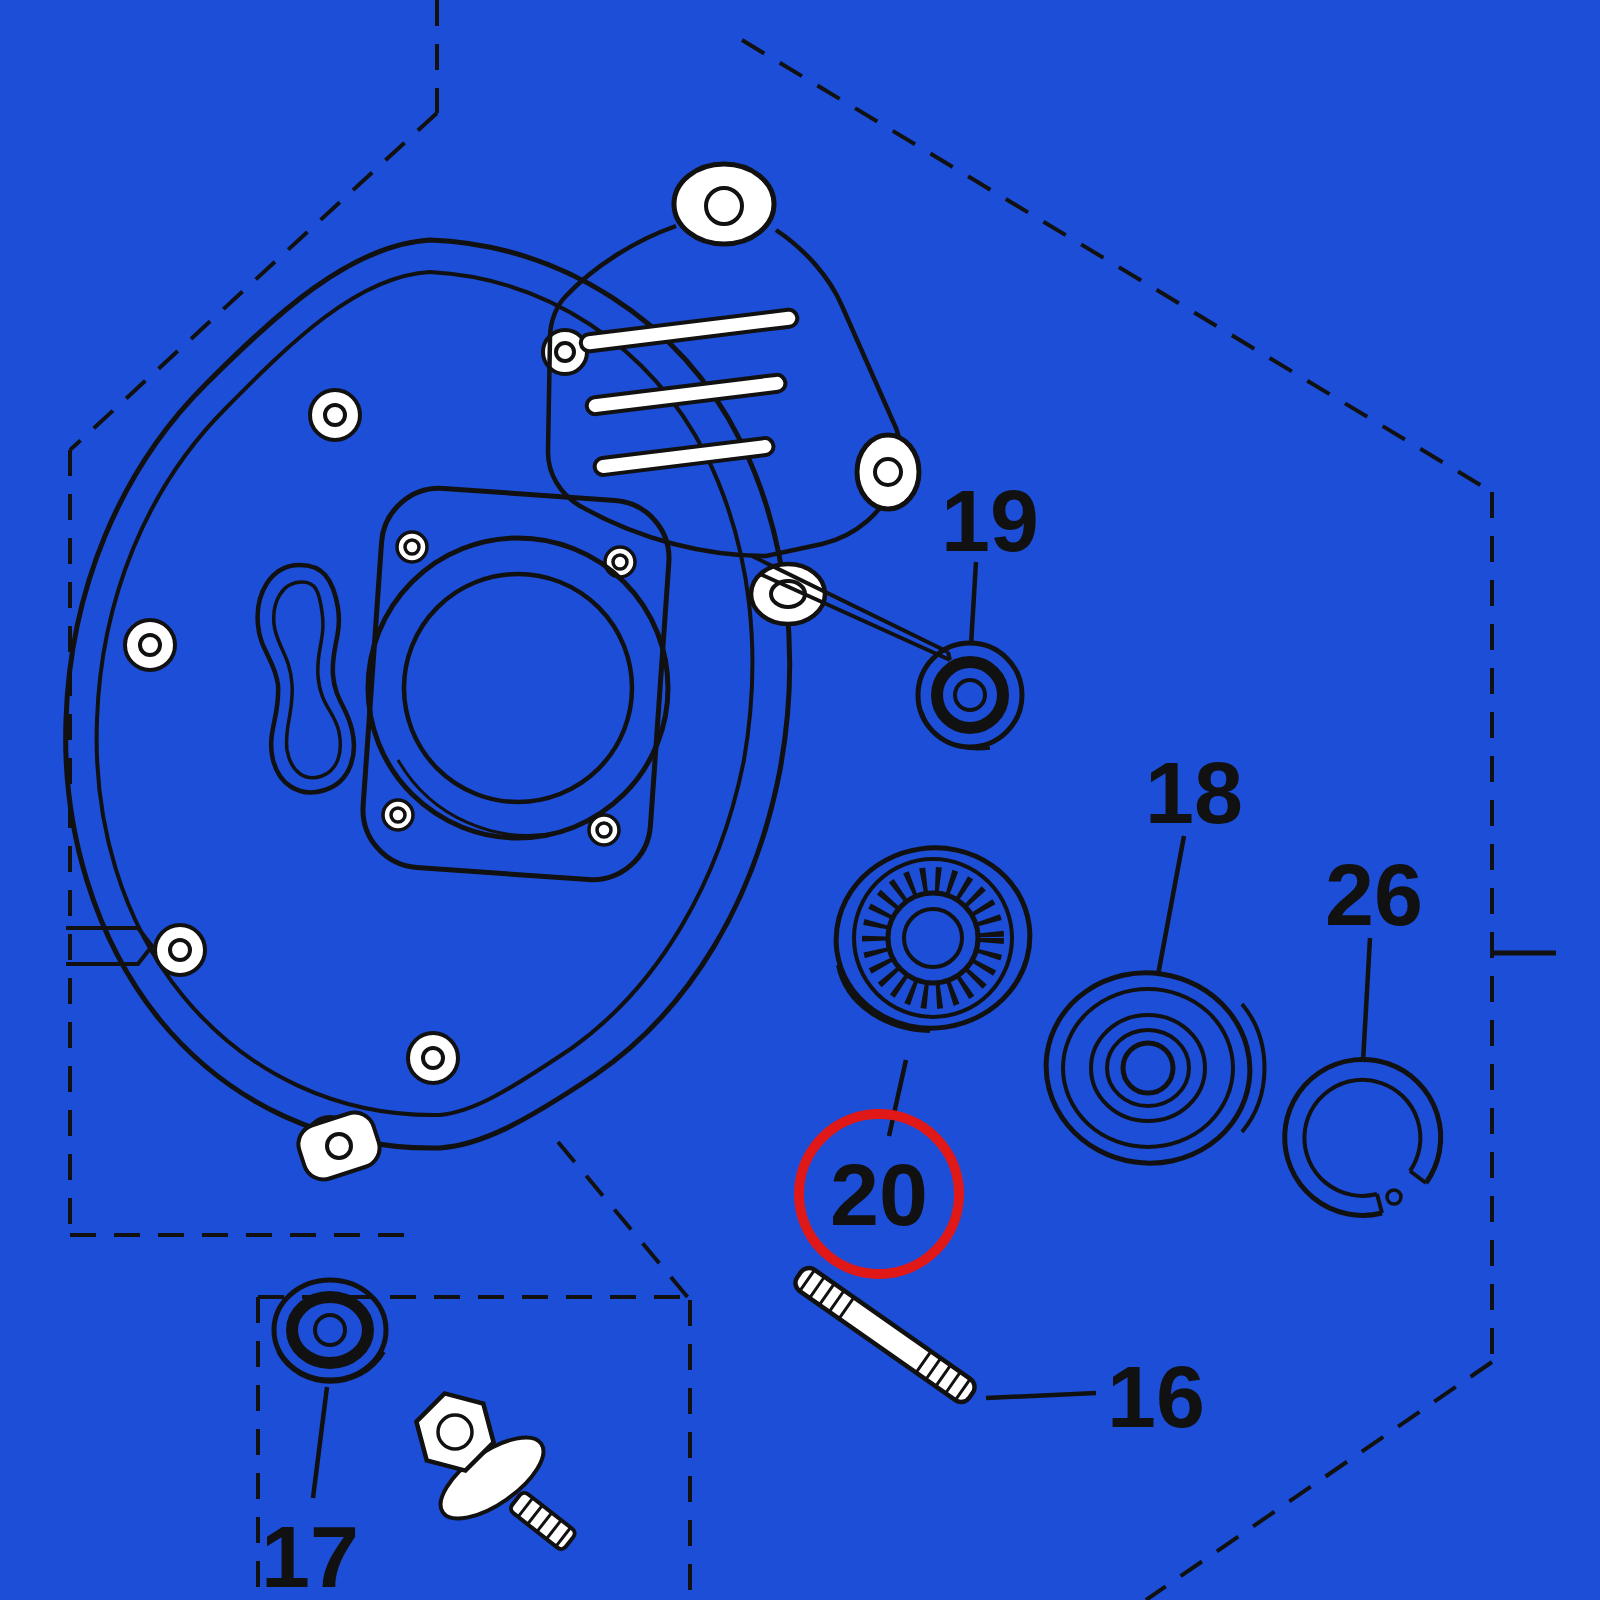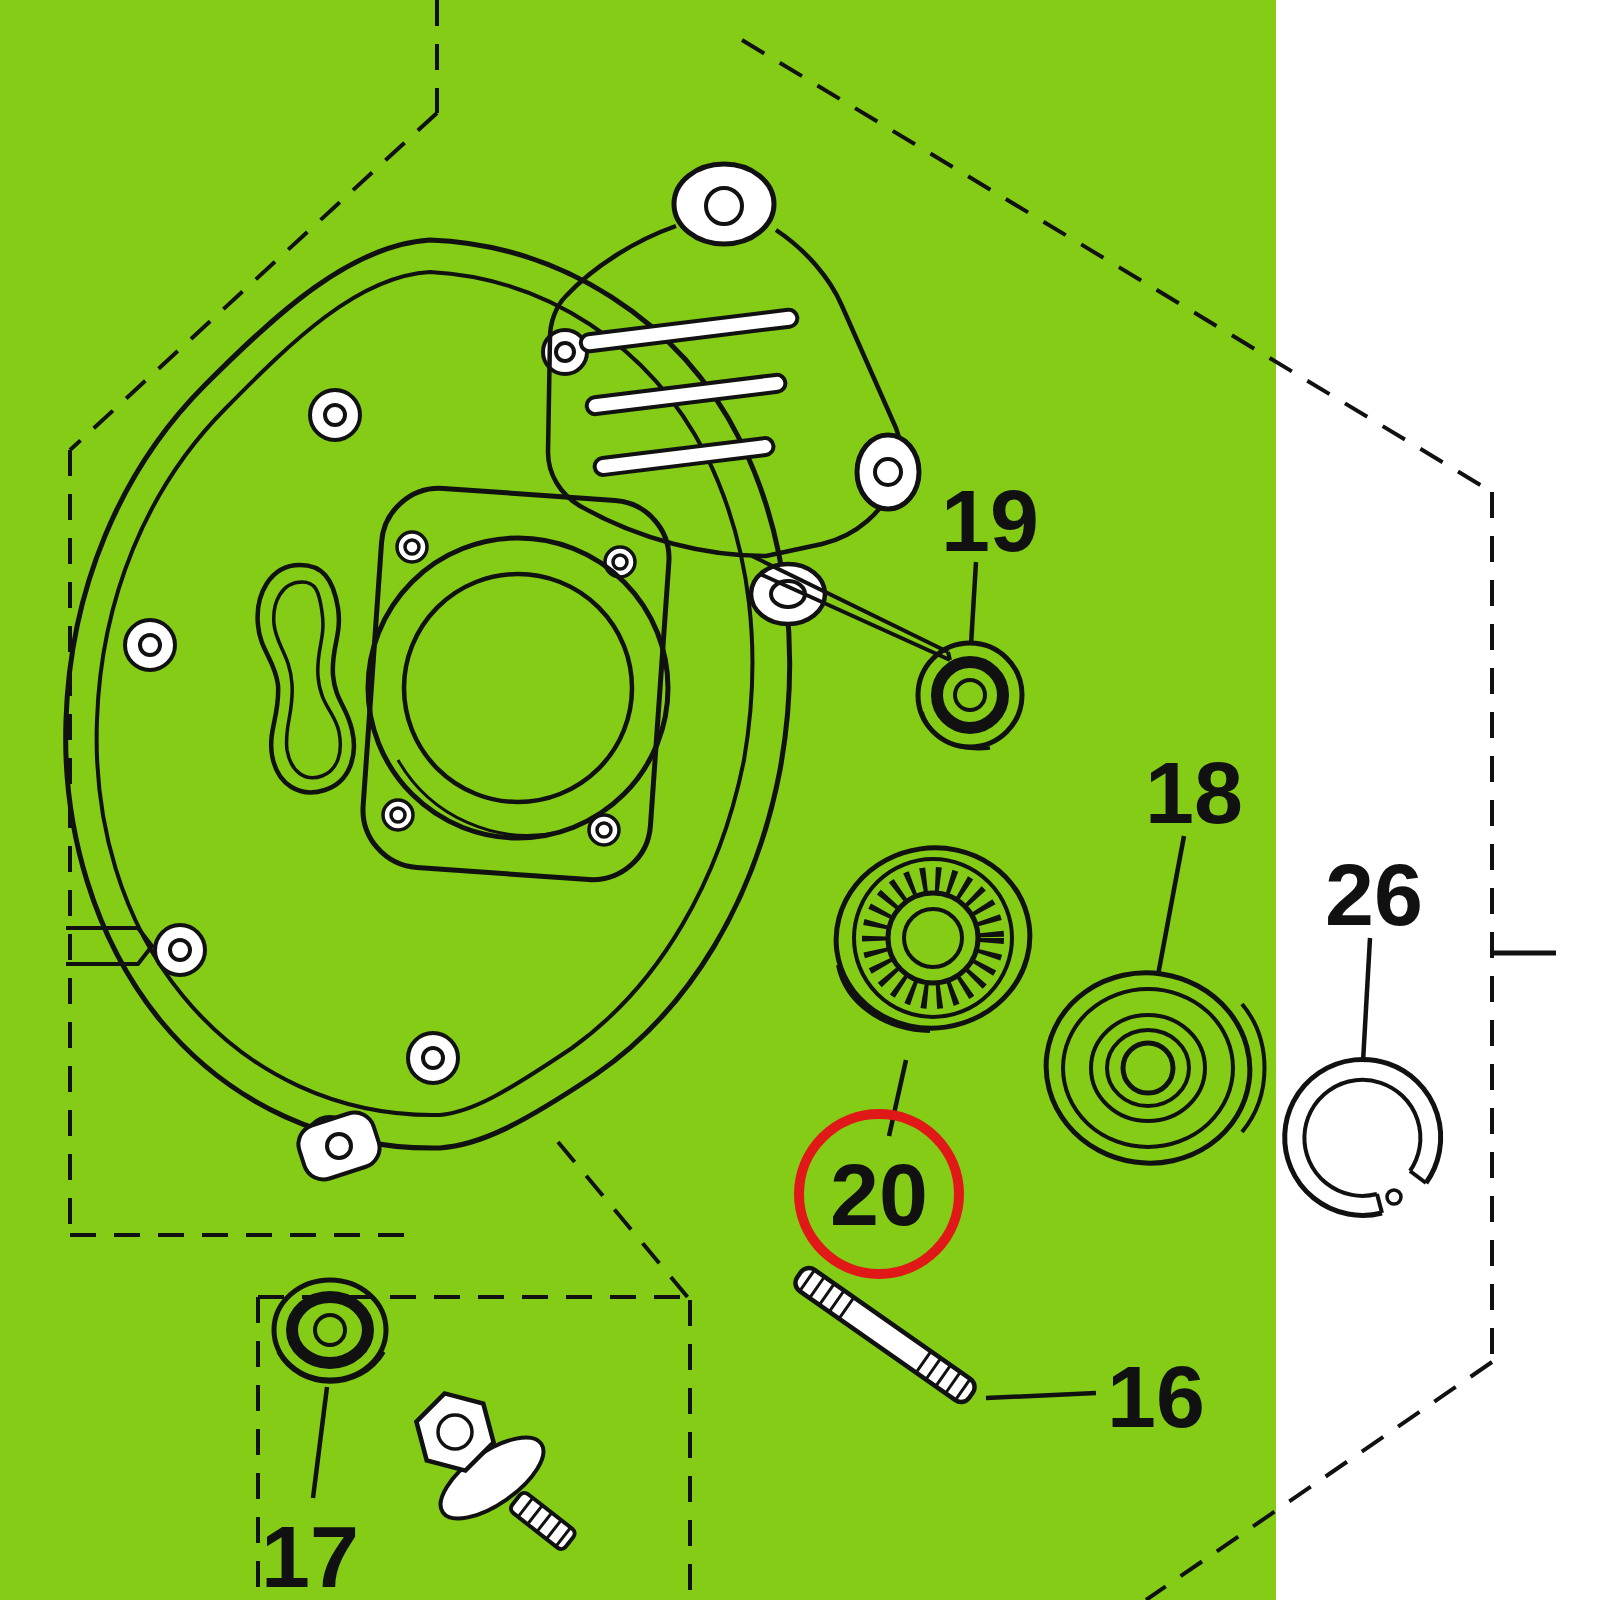--- a/index.html
+++ b/index.html
@@ -1,16 +1,16 @@
 <!DOCTYPE html>
 <html><head>
 <meta charset="utf-8">
 <style>
   html,body{margin:0;padding:0;background:#ffffff;}
-  .page{width:1276px;height:1600px;background:#84cc16;position:relative;}
+  .page{width:1600px;height:1600px;background:#1d4ed8;position:relative;}
   svg{display:block;}
   .label-text{
     font-family:"Liberation Sans","DejaVu Sans",sans-serif;
     font-weight:bold;
     font-size:88px;
     fill:#111111;
   }
   .ln{stroke:#111111;fill:none;}
 </style>
 </head>

